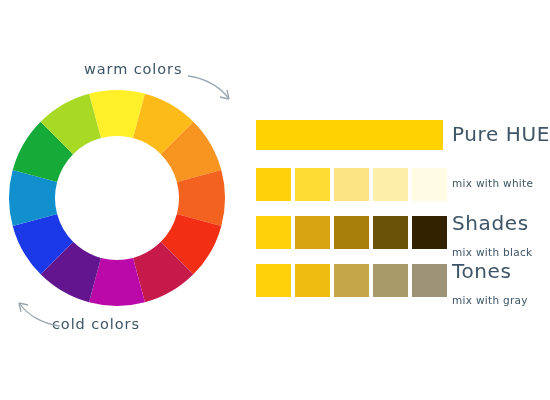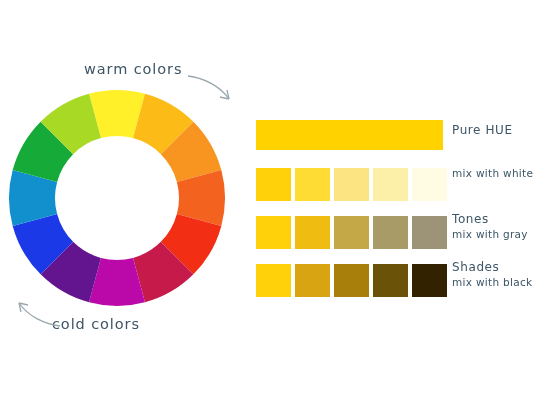--- a/index.html
+++ b/index.html
@@ -93,31 +93,31 @@
   }
   .row-labels {
     position: absolute;
     left: 196px;
     top: -3px;
     line-height: 1.05;
   }
   .row-title {
     color: #3d5566;
     font-family: "DejaVu Sans", sans-serif;
-    font-size: 12px;
+    font-size: 20px;
     letter-spacing: 0.6px;
     white-space: nowrap;
   }
   .row-sub {
     color: #3d5566;
     font-family: "DejaVu Sans", sans-serif;
     font-size: 10.5px;
     letter-spacing: 0.3px;
     white-space: nowrap;
-    margin-top: 3px;
+    margin-top: 13px;
   }
   .row-hue .row-labels {
     top: 4px;
   }
 </style>
 </head>
 <body>
 
 <div id="stage">
 
@@ -173,39 +173,39 @@
           <div class="swatch" style="background: rgb(255, 252, 227);"></div>
         </div>
       <div class="row-labels">
         <div class="row-sub">mix with white</div>
       </div>
     </div>
 
     <div class="swatch-row">
       <div class="swatch-strip">
           <div class="swatch" style="background: rgb(255, 209, 10);"></div>
+          <div class="swatch" style="background: rgb(217, 164, 17);"></div>
+          <div class="swatch" style="background: rgb(169, 127, 12);"></div>
+          <div class="swatch" style="background: rgb(107, 82, 9);"></div>
+          <div class="swatch" style="background: rgb(51, 34, 0);"></div>
+        </div>
+      <div class="row-labels">
+        <div class="row-title">Shades</div>
+        <div class="row-sub">mix with black</div>
+      </div>
+    </div>
+
+    <div class="swatch-row">
+      <div class="swatch-strip">
+          <div class="swatch" style="background: rgb(255, 209, 10);"></div>
           <div class="swatch" style="background: rgb(239, 189, 18);"></div>
           <div class="swatch" style="background: rgb(196, 167, 71);"></div>
           <div class="swatch" style="background: rgb(169, 155, 103);"></div>
           <div class="swatch" style="background: rgb(157, 148, 120);"></div>
         </div>
       <div class="row-labels">
         <div class="row-title">Tones</div>
         <div class="row-sub">mix with gray</div>
       </div>
     </div>
 
-    <div class="swatch-row">
-      <div class="swatch-strip">
-          <div class="swatch" style="background: rgb(255, 209, 10);"></div>
-          <div class="swatch" style="background: rgb(217, 164, 17);"></div>
-          <div class="swatch" style="background: rgb(169, 127, 12);"></div>
-          <div class="swatch" style="background: rgb(107, 82, 9);"></div>
-          <div class="swatch" style="background: rgb(51, 34, 0);"></div>
-        </div>
-      <div class="row-labels">
-        <div class="row-title">Shades</div>
-        <div class="row-sub">mix with black</div>
-      </div>
-    </div>
-
   </div>
 </div>
 
 </body></html>

